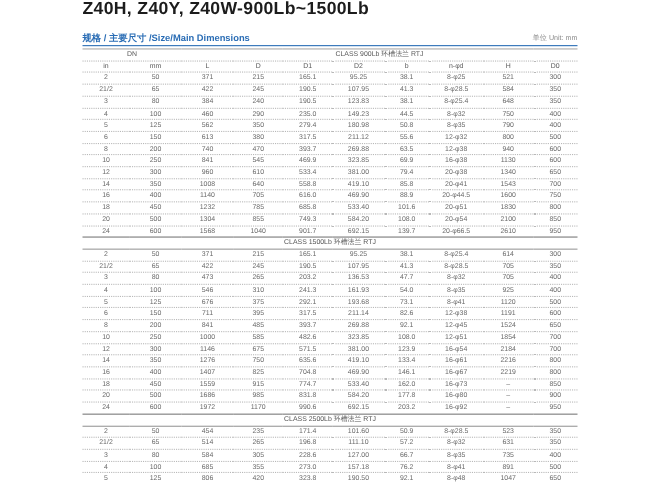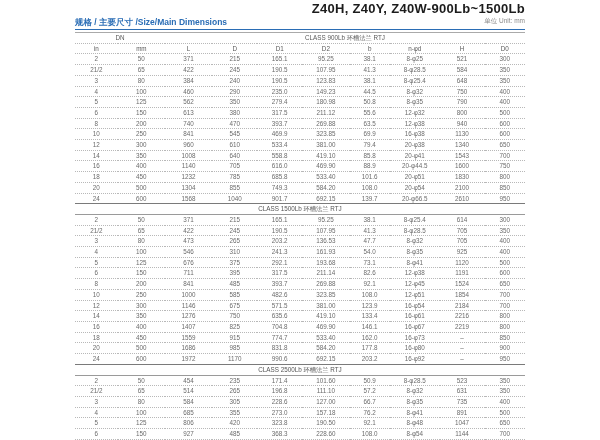--- a/index.html
+++ b/index.html
@@ -4,26 +4,26 @@
 <style>
   html,body{margin:0;padding:0;}
   body{
     width:600px;height:440px;background:#ffffff;overflow:hidden;
     font-family:"Liberation Sans","DejaVu Sans",sans-serif;
     -webkit-font-smoothing:antialiased;
   }
   .page{position:relative;width:600px;height:440px;background:#fff;}
   .content{position:absolute;left:75px;top:3px;width:450px;}
   .title{
-    text-align:right;font-size:13px;font-weight:bold;color:#1c1c1c;
+    text-align:left;font-size:16px;font-weight:bold;color:#1c1c1c;
     letter-spacing:.3px;line-height:12px;
   }
   .heading-row{
-    display:flex;justify-content:space-between;align-items:flex-start;
-    border-bottom:1.5px solid #2a6db5;padding-bottom:2px;margin-top:2px;gap:44px;
+    display:flex;justify-content:space-between;align-items:flex-end;
+    border-bottom:1.5px solid #2a6db5;padding-bottom:2px;margin-top:14px;gap:44px;
   }
   .heading{color:#2a6db5;font-size:8.5px;font-weight:bold;line-height:10px;}
   .unit{color:#8a8a8a;font-size:6.5px;line-height:8px;}
   table{
     width:100%;border-collapse:collapse;table-layout:fixed;margin-top:2px;
     border-top:1px solid #aaaaaa;border-bottom:2px solid #5a5a5a;
   }
   td{
     font-size:6.3px;color:#6b6b6b;text-align:center;padding:0;
     height:9.7px;line-height:9.7px;white-space:nowrap;overflow:hidden;

